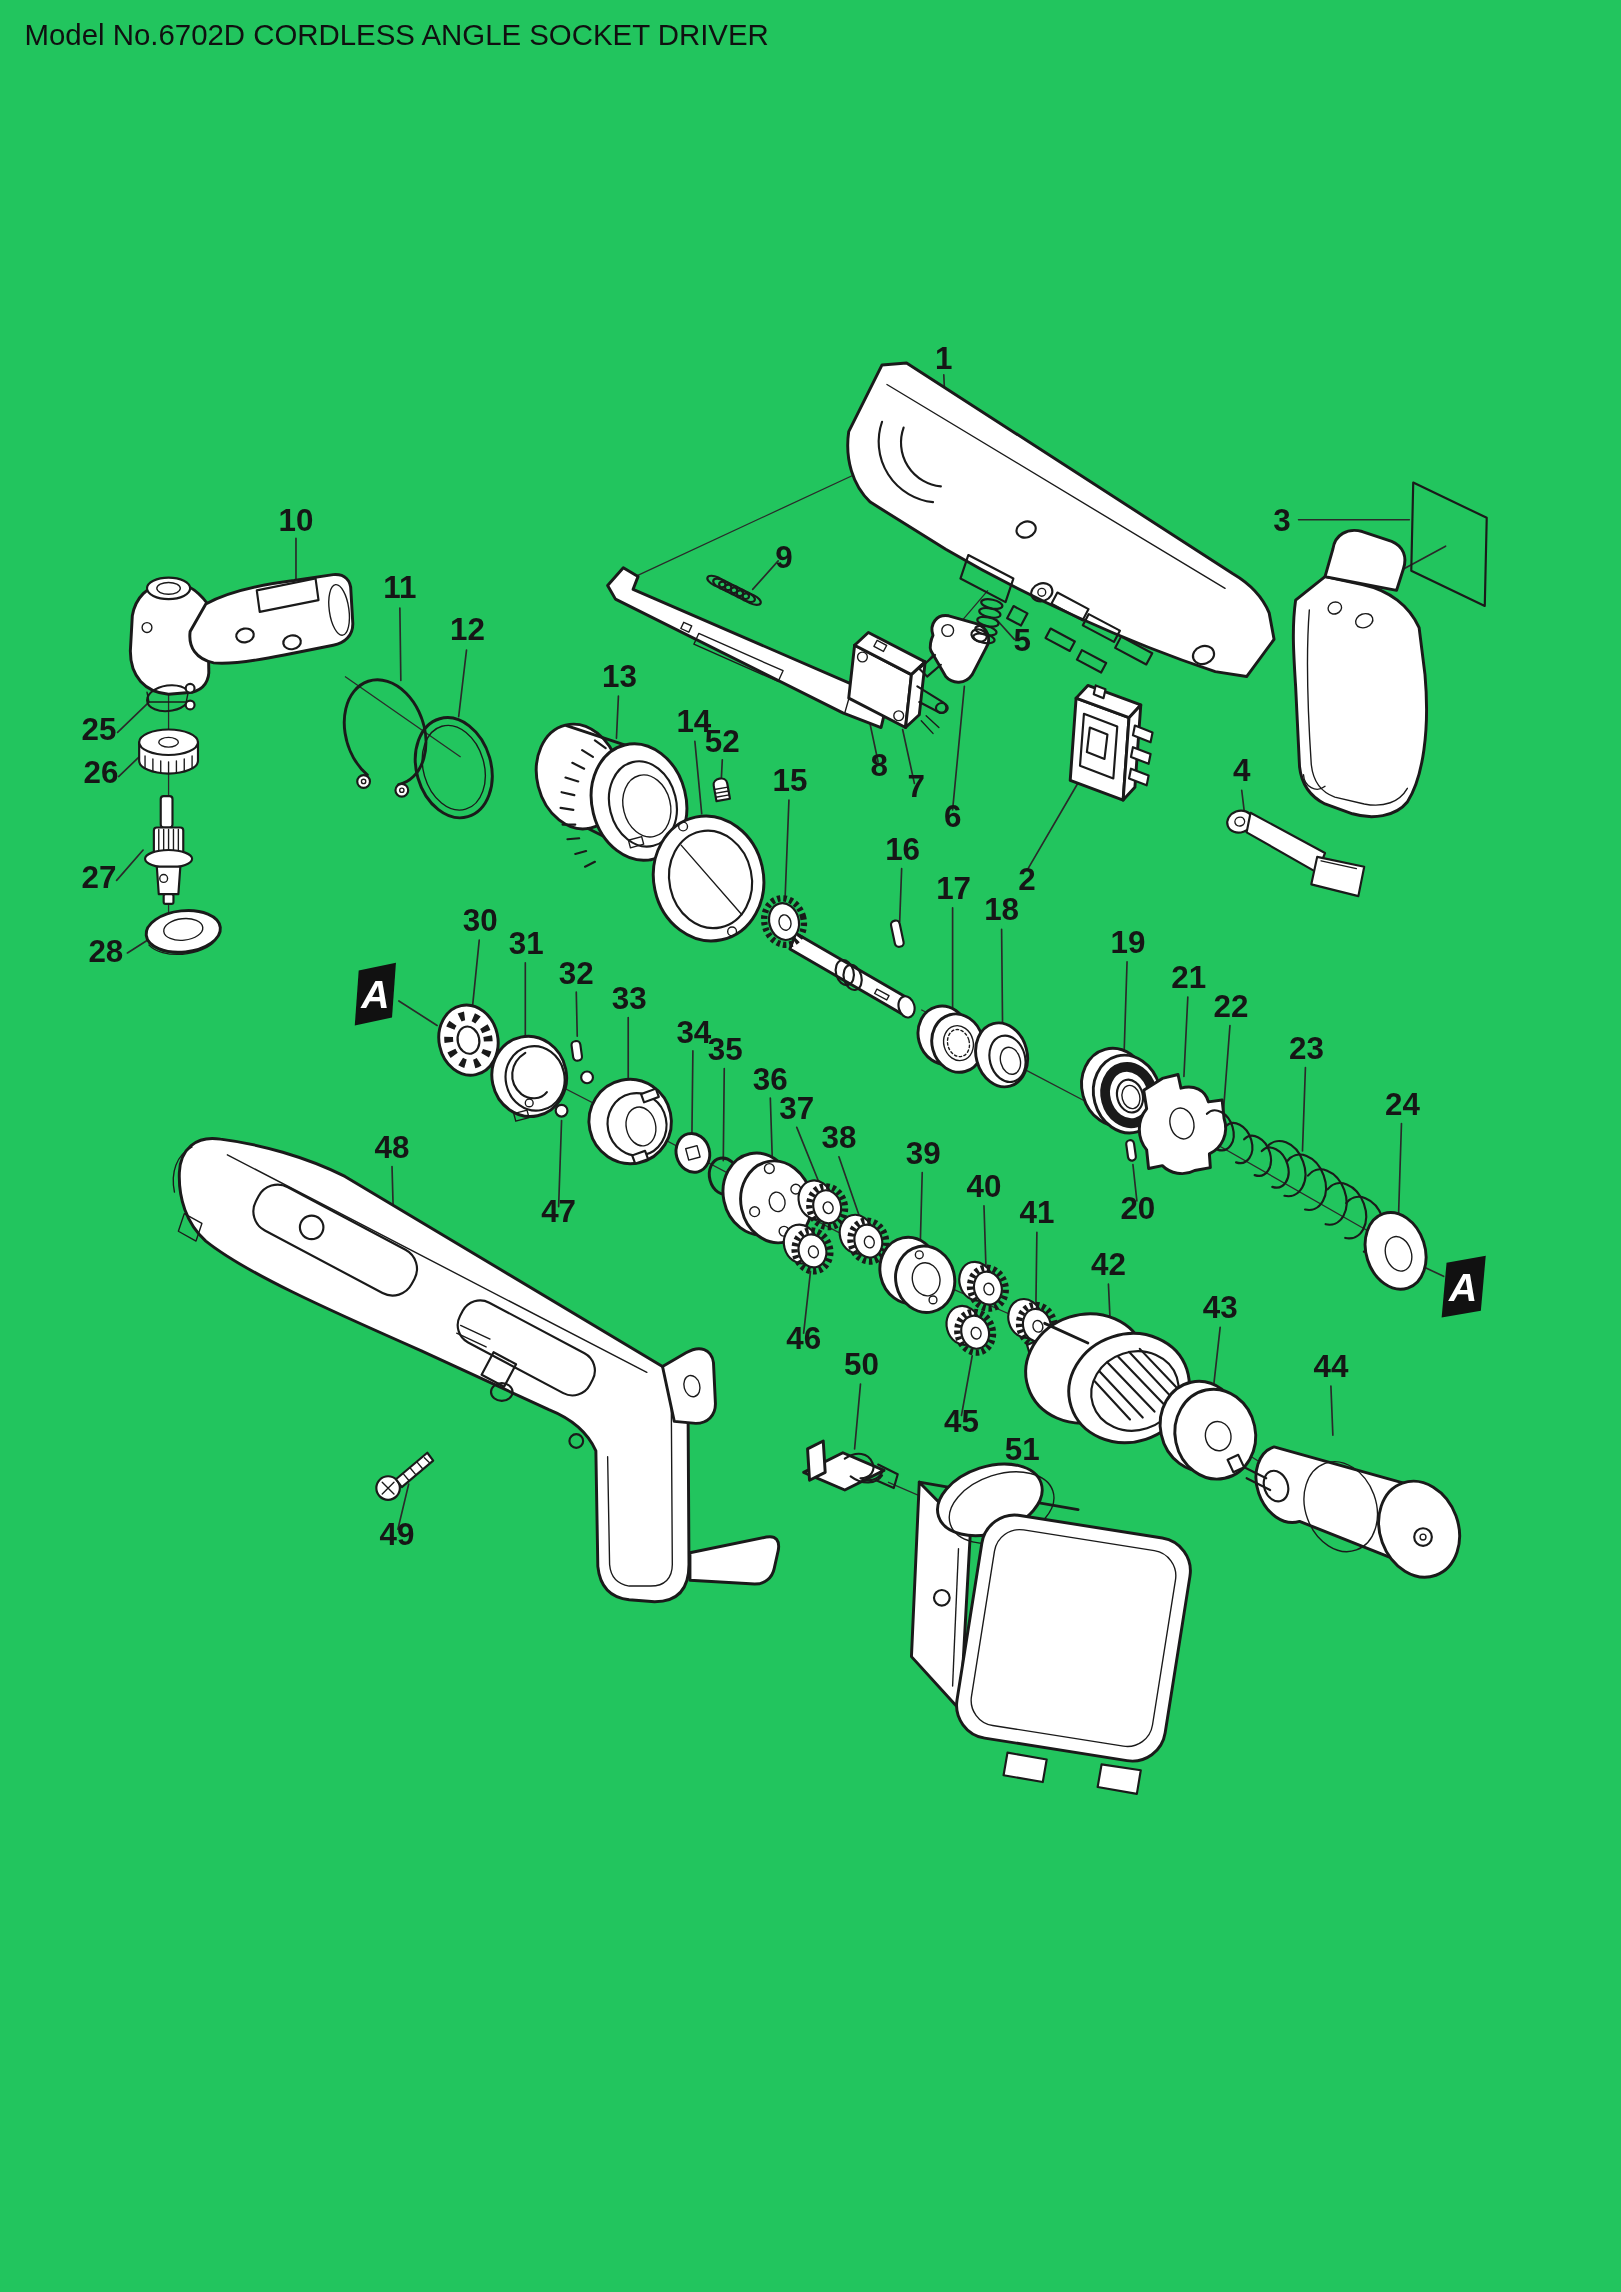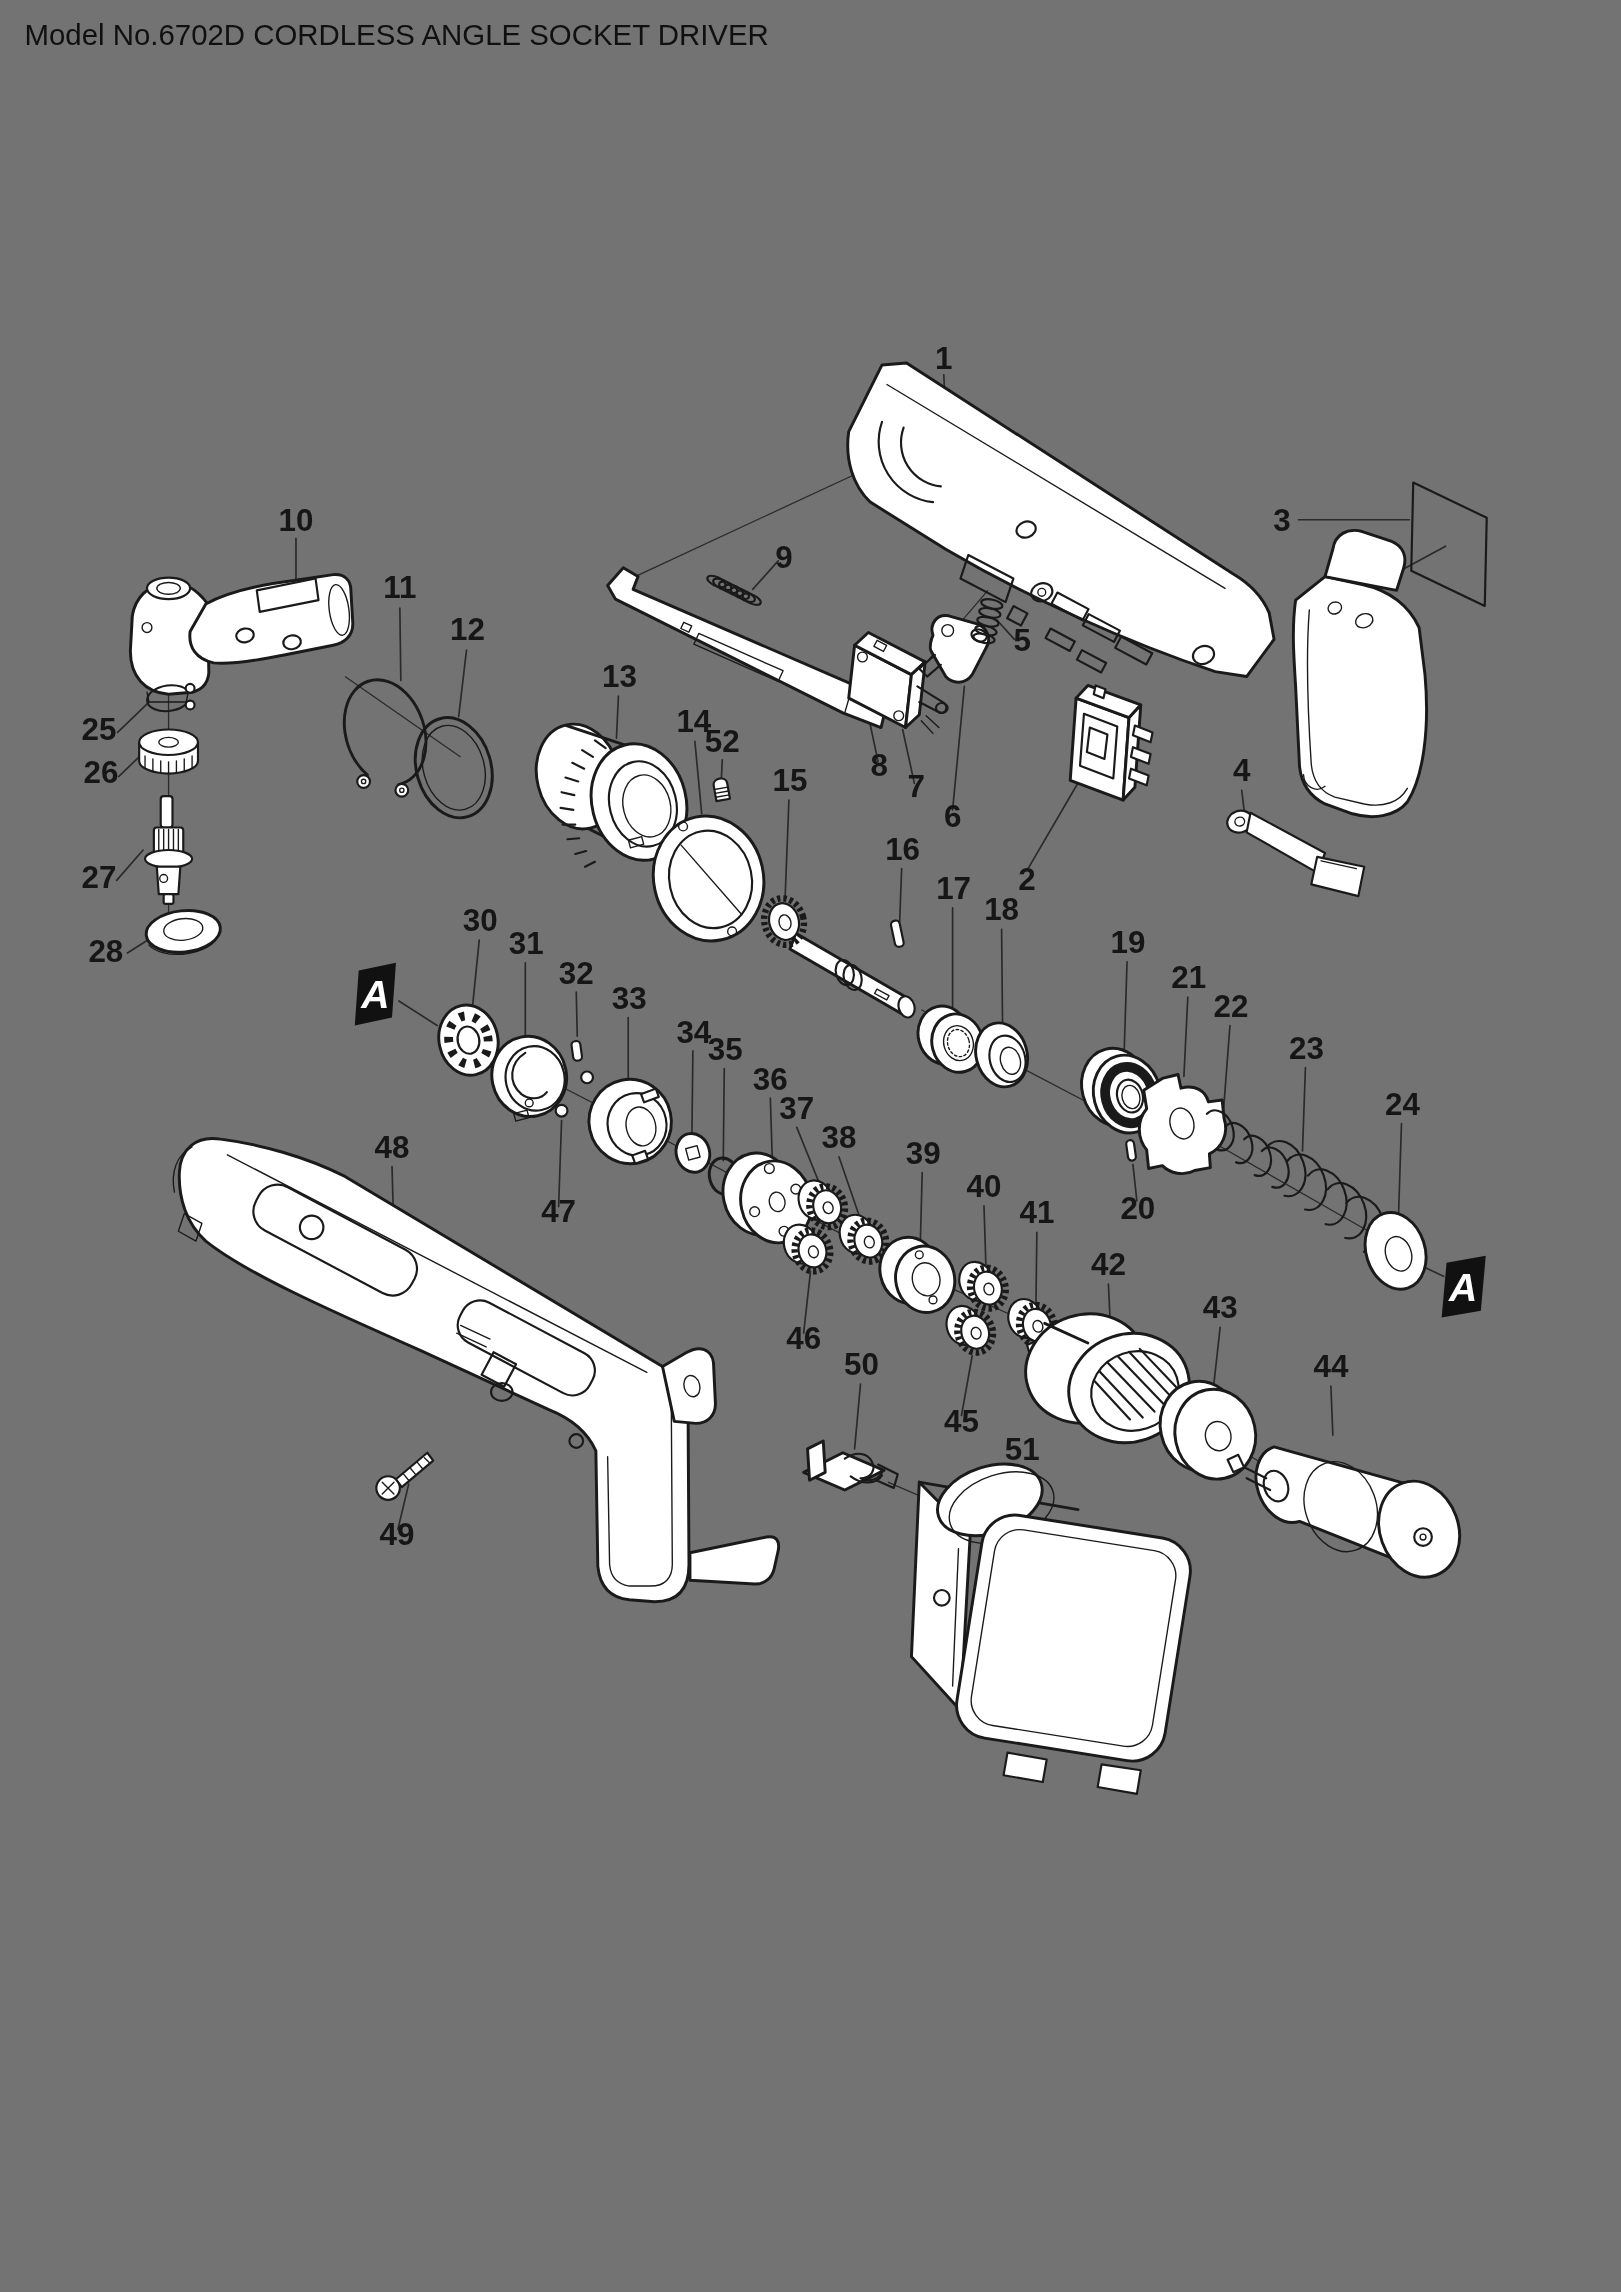--- a/index.html
+++ b/index.html
@@ -1,16 +1,16 @@
 <!DOCTYPE html>
 <html><head>
 <meta charset="utf-8">
 <style>
   html,body{margin:0;padding:0;background:#ffffff;}
-  .page{position:relative;width:1621px;height:2293px;background:#737373;font-family:"Liberation Sans",sans-serif;}
+  .page{position:relative;width:1621px;height:2293px;background:#22c55e;font-family:"Liberation Sans",sans-serif;}
   svg{display:block;}
   .s3{stroke:#1a1a1a;stroke-width:3;fill:none;stroke-linejoin:round;stroke-linecap:round}
   .s2{stroke:#1a1a1a;stroke-width:2.2;fill:none;stroke-linejoin:round;stroke-linecap:round}
   .thin{stroke:#1a1a1a;stroke-width:1.4;fill:none;stroke-linejoin:round;stroke-linecap:round}
   .fw{fill:#ffffff;stroke:#1a1a1a;stroke-width:3;stroke-linejoin:round;stroke-linecap:round}
   .fw2{fill:#ffffff;stroke:#1a1a1a;stroke-width:2.2;stroke-linejoin:round;stroke-linecap:round}
   .lead{stroke:#2a2a2a;stroke-width:1.7;fill:none;stroke-linecap:round}
   .axis{stroke:#2a2a2a;stroke-width:1.3;fill:none}
   .teeth{stroke:#1a1a1a;stroke-width:6.5;fill:none;stroke-dasharray:3.4 3}
   .slotring{stroke:#1a1a1a;stroke-width:9;fill:none;stroke-dasharray:5.5 9}

